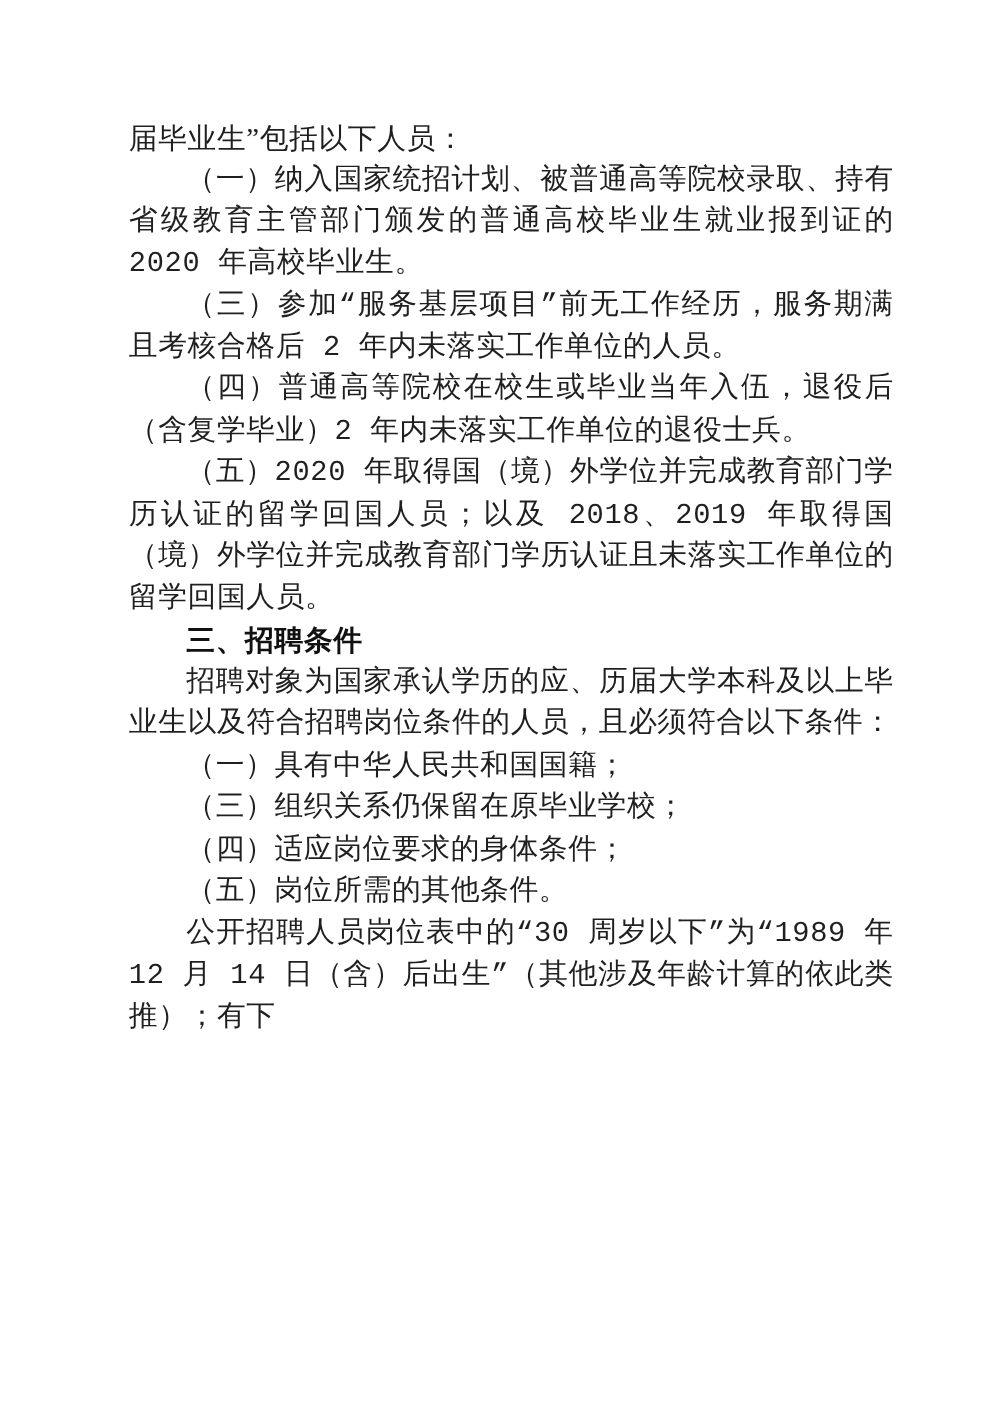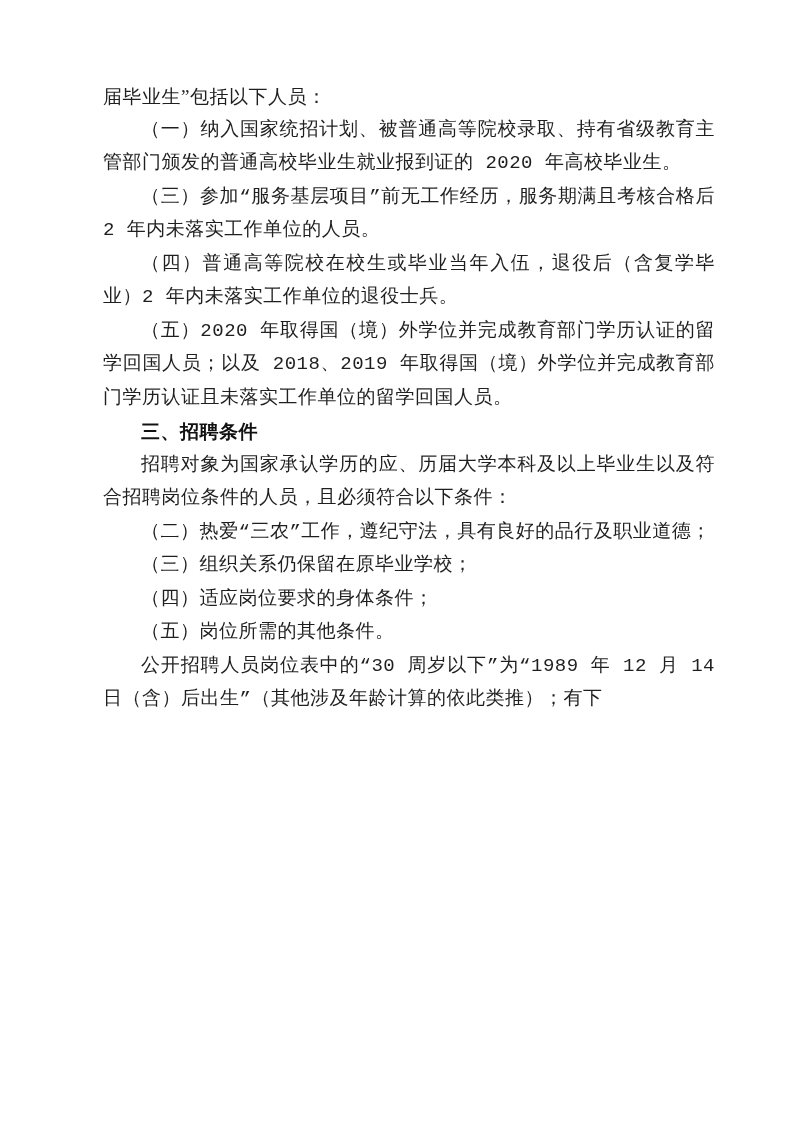--- a/index.html
+++ b/index.html
@@ -11,24 +11,24 @@
     position: relative;
     width: 793px;
     height: 1122px;
     background: #ffffff;
     overflow: hidden;
     font-family: "Liberation Serif", "DejaVu Serif", serif;
   }
   .text-block {
     position: absolute;
     left: 103px;
-    top: 80px;
+    top: 94px;
     width: 612px;
     color: #1f1f1f;
-    font-size: 19px;
+    font-size: 23px;
     line-height: 33.5px;
     text-align: justify;
     letter-spacing: 0.5px;
   }
   .text-block p {
     margin: 0;
     padding: 0;
   }
   .para-indent {
     text-indent: 2em;
@@ -48,19 +48,19 @@
 
 <div class="page">
   <div class="text-block">
     <p class="para-noindent">届毕业生”包括以下人员：</p>
     <p class="para-indent">（一）纳入国家统招计划、被普通高等院校录取、持有省级教育主管部门颁发的普通高校毕业生就业报到证的 2020 年高校毕业生。</p>
     <p class="para-indent">（三）参加“服务基层项目”前无工作经历，服务期满且考核合格后 2 年内未落实工作单位的人员。</p>
     <p class="para-indent">（四）普通高等院校在校生或毕业当年入伍，退役后（含复学毕业）2 年内未落实工作单位的退役士兵。</p>
     <p class="para-indent">（五）2020 年取得国（境）外学位并完成教育部门学历认证的留学回国人员；以及 2018、2019 年取得国（境）外学位并完成教育部门学历认证且未落实工作单位的留学回国人员。</p>
     <p class="para-indent section-heading">三、招聘条件</p>
     <p class="para-indent">招聘对象为国家承认学历的应、历届大学本科及以上毕业生以及符合招聘岗位条件的人员，且必须符合以下条件：</p>
-    <p class="para-indent">（二）热爱“三农”工作，遵纪守法，具有良好的品行及职业道德；</p>
+    <p class="para-indent">（一）具有中华人民共和国国籍；</p>
     <p class="para-indent">（三）组织关系仍保留在原毕业学校；</p>
     <p class="para-indent">（四）适应岗位要求的身体条件；</p>
     <p class="para-indent">（五）岗位所需的其他条件。</p>
     <p class="para-indent">公开招聘人员岗位表中的“30 周岁以下”为“1989 年 12 月 14 日（含）后出生”（其他涉及年龄计算的依此类推）；有下</p>
   </div>
 </div>
 
 </body></html>

